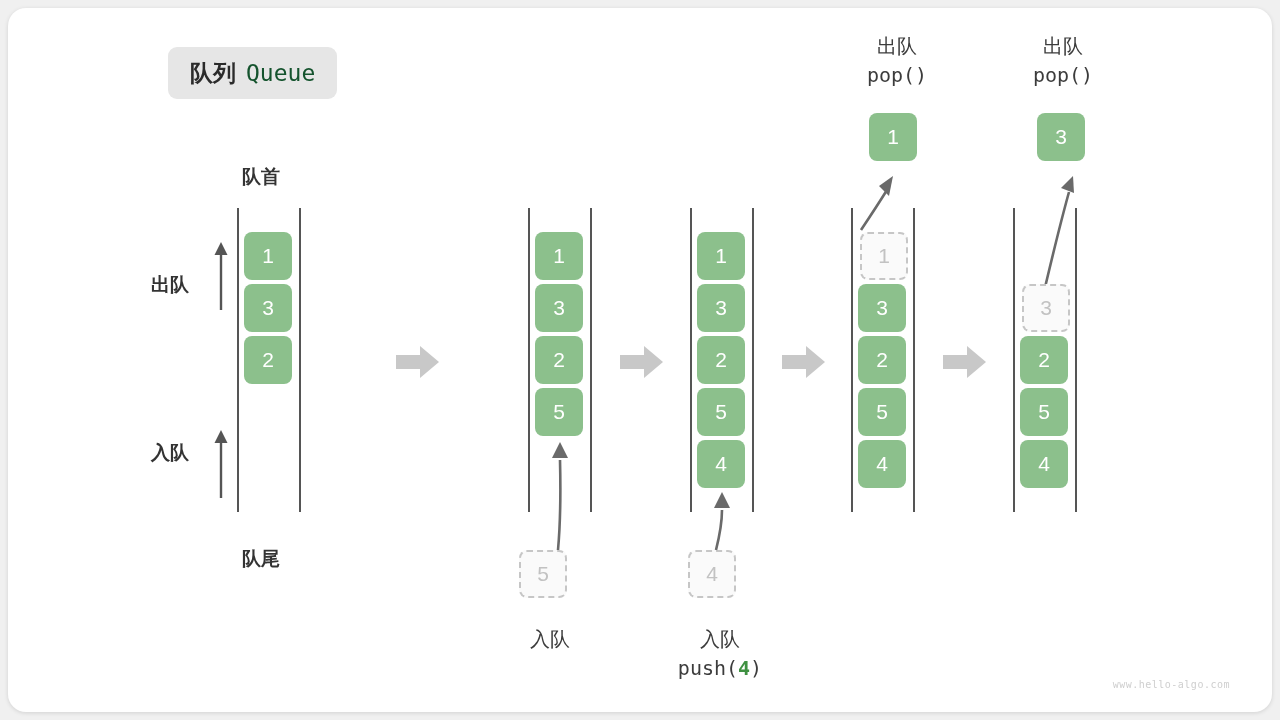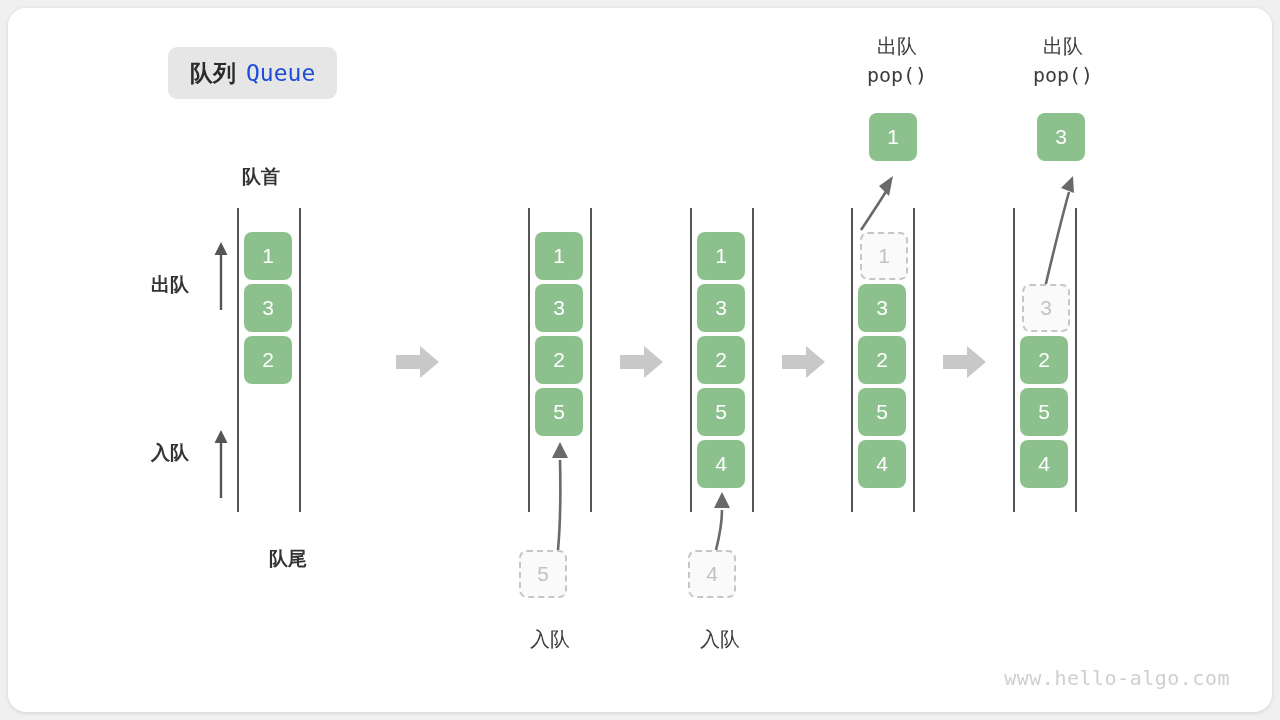--- a/index.html
+++ b/index.html
@@ -18,21 +18,21 @@
 
   
   .title-badge{
     position:absolute;left:160px;top:39px;
     height:52px;padding:0 22px;
     background:#e6e6e6;border-radius:9px;
     display:flex;align-items:center;gap:10px;
     white-space:nowrap;
   }
   .title-cn{font-size:23px;font-weight:bold;color:#2b2b2b;}
-  .title-en{font-size:23px;color:#1d4ed8;font-family:"DejaVu Sans Mono","Liberation Mono",monospace;}
+  .title-en{font-size:23px;color:#14532d;font-family:"DejaVu Sans Mono","Liberation Mono",monospace;}
 
   
   .lbl-bold{position:absolute;font-size:19px;font-weight:bold;color:#333;white-space:nowrap;}
   .op-label{position:absolute;text-align:center;white-space:nowrap;color:#3c3c3c;}
   .op-cn{font-size:20px;line-height:27px;font-family:"Liberation Sans","DejaVu Sans",sans-serif;}
   .op-code{font-size:20px;line-height:30px;font-family:"DejaVu Sans Mono","Liberation Mono",monospace;}
   .op-code .num{color:#3f9142;font-weight:bold;}
 
   
   .rail{position:absolute;width:2px;background:#555;}
@@ -51,37 +51,37 @@
     box-sizing:border-box;
   }
 
   
   .step-arrow{position:absolute;width:44px;height:34px;}
   .thin-arrow{position:absolute;}
   .curve{position:absolute;}
 
   .watermark{
     position:absolute;right:42px;bottom:22px;
-    font-size:20px;color:#cfcfcf;letter-spacing:.5px;
+    font-size:10px;color:#cfcfcf;letter-spacing:.5px;
     font-family:"DejaVu Sans Mono","Liberation Mono",monospace;
   }
 </style>
 </head>
 <body>
 
 <div class="canvas">
  <div class="stage">
 
   <div class="title-badge">
     <span class="title-cn">队列</span>
     <span class="title-en">Queue</span>
   </div>
 
   <div class="lbl-bold" style="left:234px;top:156px;">队首</div>
-  <div class="lbl-bold" style="left:234px;top:538px;margin-left:27px;">队尾</div>
+  <div class="lbl-bold" style="left:234px;top:538px;">队尾</div>
 
   <div class="lbl-bold" style="left:143px;top:264px;">出队</div>
   <svg class="thin-arrow" style="left:200px;top:232px;" width="26" height="72">
     <line x1="13" y1="70" x2="13" y2="12" stroke="#555" stroke-width="2.4"></line>
     <polygon points="13,2 6.5,15 19.5,15" fill="#555"></polygon>
   </svg>
 
   <div class="lbl-bold" style="left:143px;top:432px;">入队</div>
   <svg class="thin-arrow" style="left:200px;top:420px;" width="26" height="72">
     <line x1="13" y1="70" x2="13" y2="12" stroke="#555" stroke-width="2.4"></line>
@@ -125,20 +125,21 @@
   <div class="cell solid" style="left:689px;top:328px;">2</div>
   <div class="cell solid" style="left:689px;top:380px;">5</div>
   <div class="cell solid" style="left:689px;top:432px;">4</div>
   <div class="cell ghost" style="left:680px;top:542px;">4</div>
   <svg class="curve" style="left:682px;top:476px;" width="60" height="72">
     <path d="M26,66 C30,50 32,40 32,26" stroke="#6a6a6a" stroke-width="2.6" fill="none"></path>
     <polygon points="32,8 24,24 40,24" fill="#6a6a6a"></polygon>
   </svg>
   <div class="op-label" style="left:632px;top:618px;width:160px;">
     <div class="op-cn">入队</div>
+    <div class="op-code"><span>push(</span><span class="num">4</span><span>)</span></div>
   </div>
 
   <svg class="step-arrow" style="left:774px;top:337px;" viewBox="0 0 44 34">
     <polygon points="0,10 24,10 24,1 43,17 24,33 24,24 0,24" fill="#c8c8c8"></polygon>
   </svg>
 
   <div class="op-label" style="left:824px;top:25px;width:130px;">
     <div class="op-cn">出队</div>
     <div class="op-code">pop()</div>
   </div>

